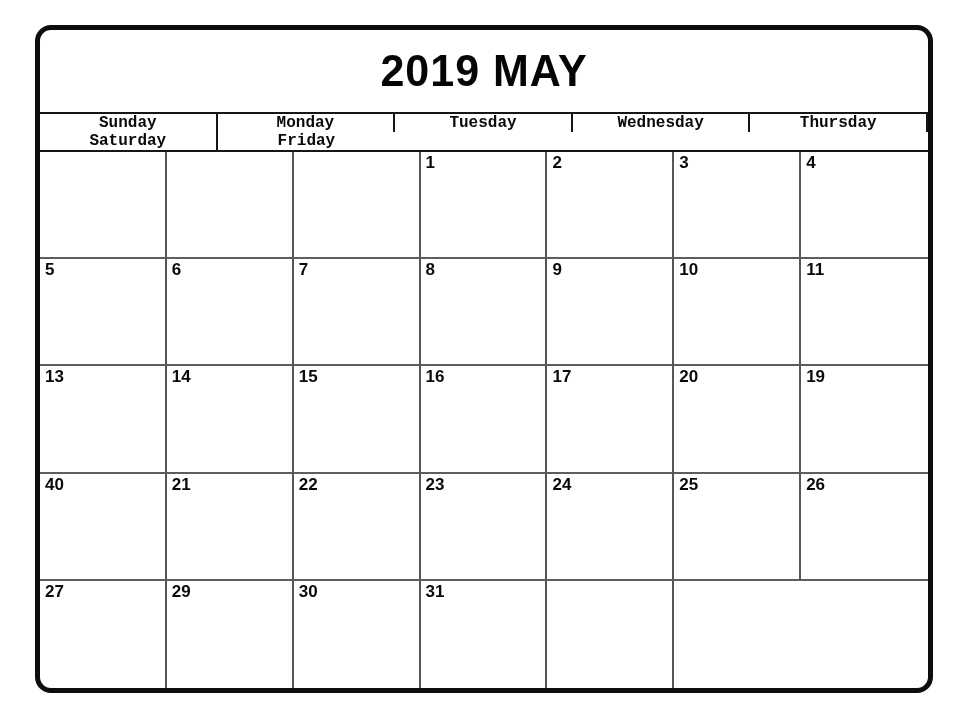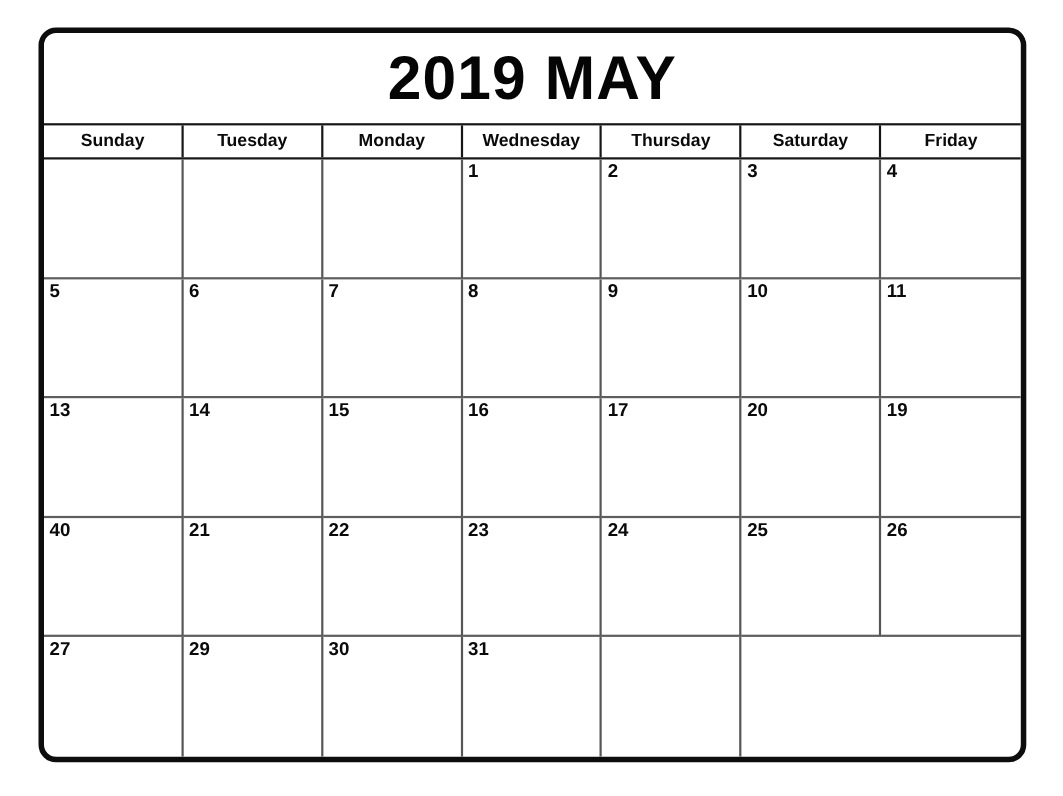--- a/index.html
+++ b/index.html
@@ -21,32 +21,33 @@
     overflow: hidden;
   }
   .title-bar {
     height: 82px;
     flex: 0 0 82px;
     display: flex;
     align-items: center;
     justify-content: center;
   }
   .title-text {
-    font-size: 55px;
+    font-size: 43px;
     font-weight: bold;
     color: #050505;
     letter-spacing: 1px;
     transform: scaleY(1.02);
   }
   .weekday-row {
     flex: 0 0 33px;
     display: grid;
-    grid-template-columns: repeat(7, 1fr);
+    grid-template-columns: repeat(5, 1fr);
     border-top: 2px solid #161616;
     border-bottom: 2px solid #161616;
+    font-family: Liberation Mono, monospace;
   }
   .weekday-cell {
     display: flex;
     align-items: center;
     justify-content: center;
     font-size: 16px;
     font-weight: bold;
     color: #0a0a0a;
     border-right: 2px solid #161616;
   }
@@ -73,22 +74,22 @@
 <body>
 
 <div class="calendar">
 
   <div class="title-bar">
     <div class="title-text">2019 MAY</div>
   </div>
 
   <div class="weekday-row">
     <div class="weekday-cell">Sunday</div>
+    <div class="weekday-cell">Monday</div>
     <div class="weekday-cell">Tuesday</div>
-    <div class="weekday-cell">Monday</div>
     <div class="weekday-cell">Wednesday</div>
     <div class="weekday-cell">Thursday</div>
     <div class="weekday-cell">Saturday</div>
     <div class="weekday-cell">Friday</div>
   </div>
 
   <div class="grid">
     <div class="day-cell"></div>
     <div class="day-cell"></div>
     <div class="day-cell"></div>

